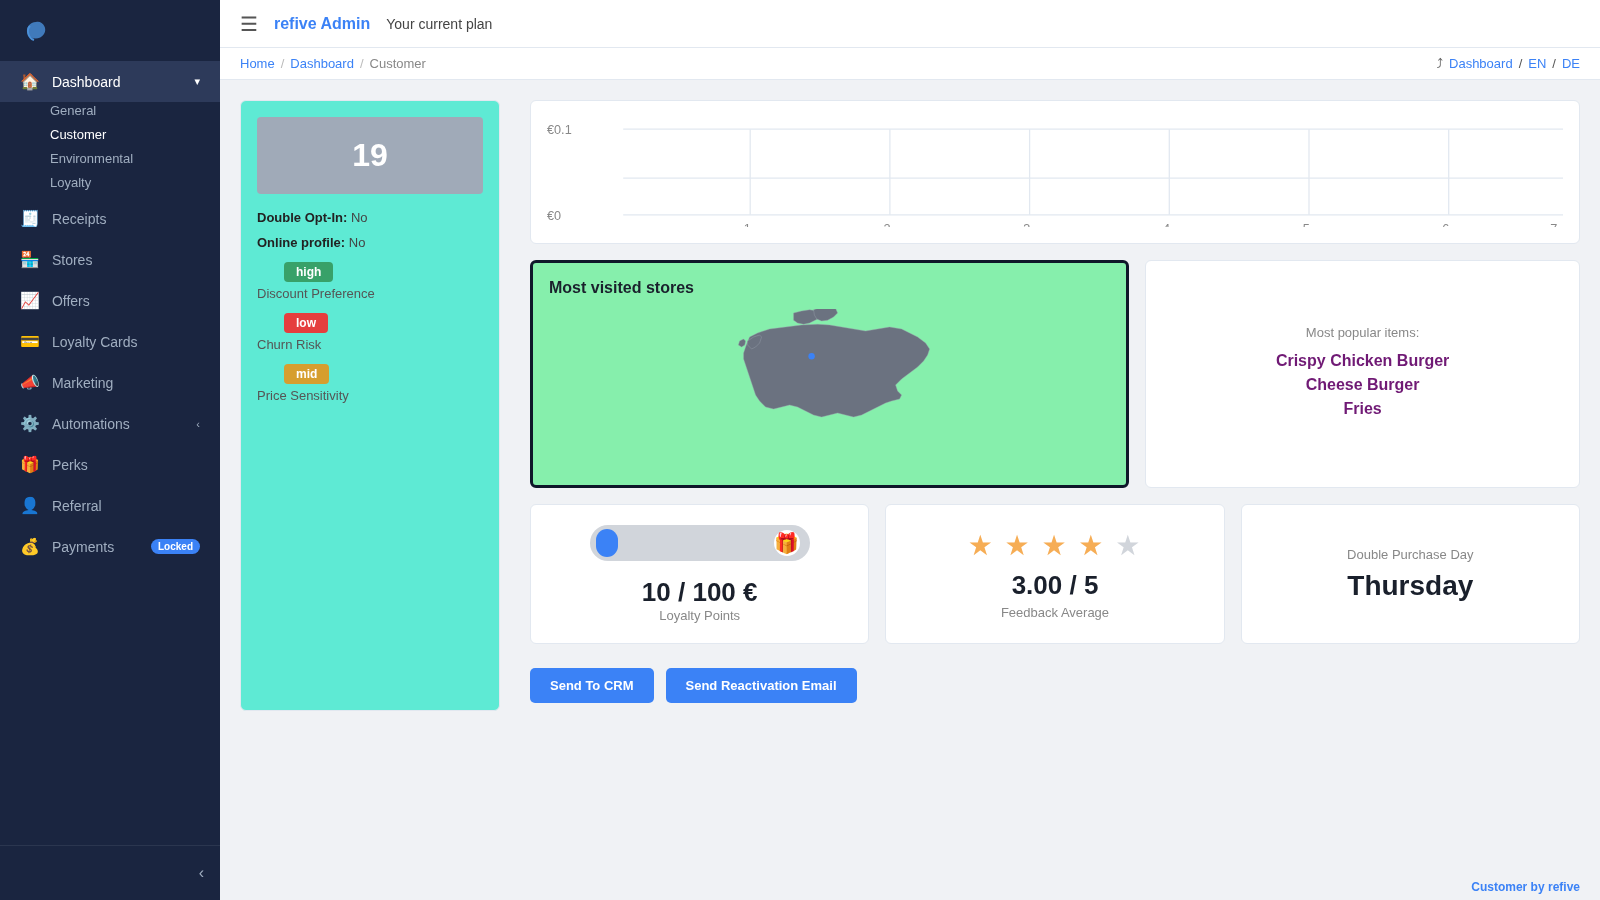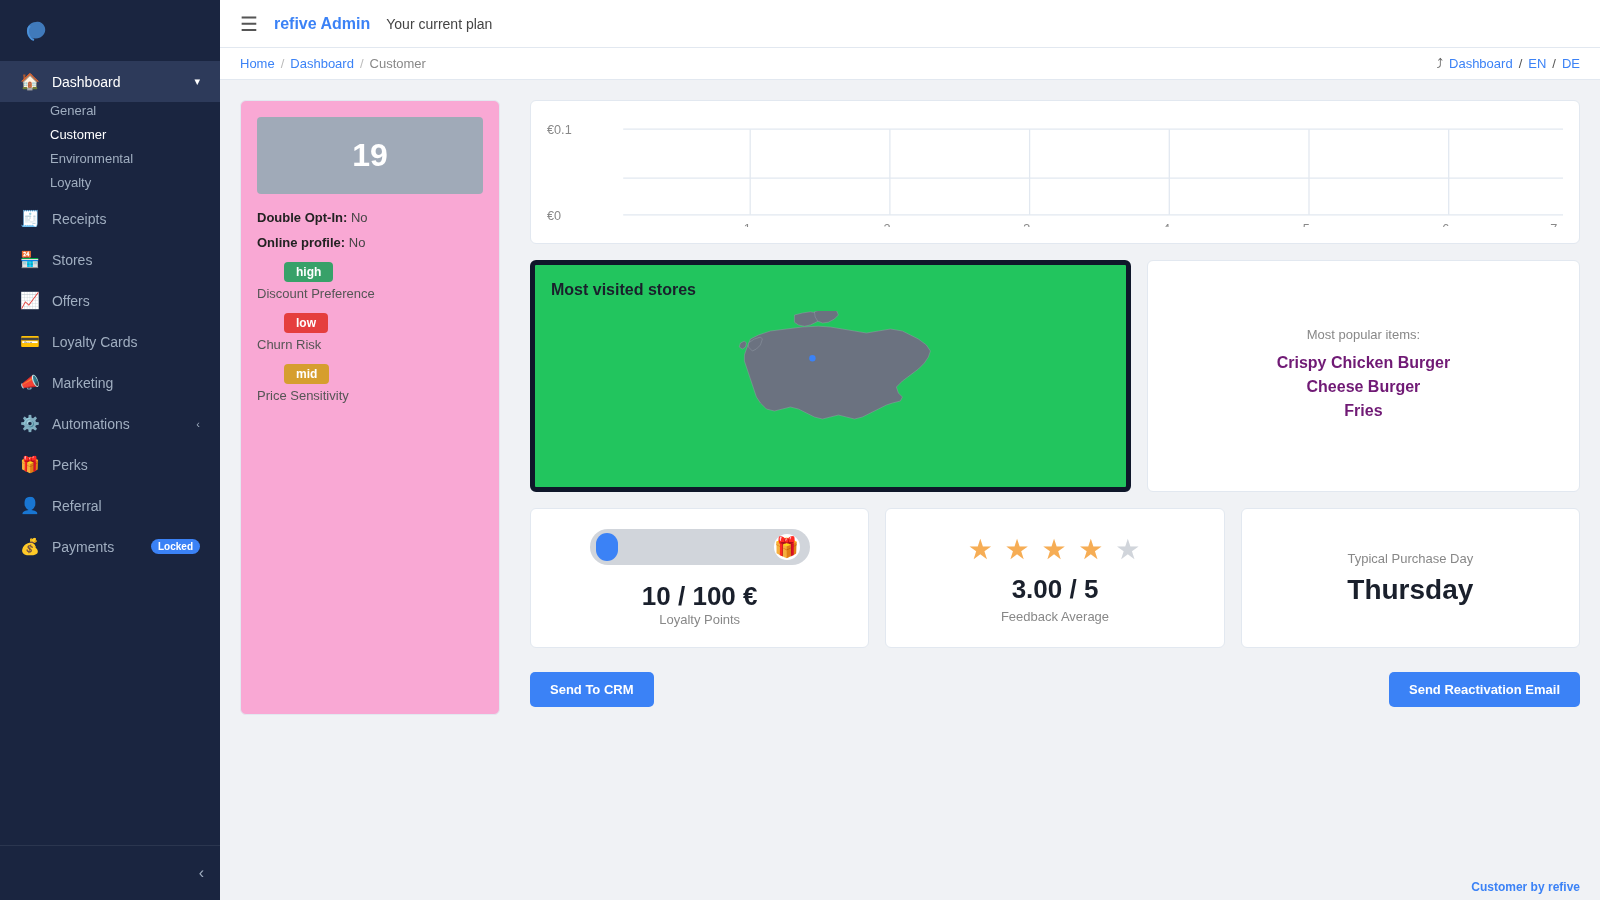--- a/index.html
+++ b/index.html
@@ -122,21 +122,21 @@
     }
 
     
     .content-layout {
       display: flex;
       gap: 16px;
     }
     .left-panel {
       width: 260px;
       min-width: 260px;
-      background: #f9a8d4;
+      background: #5eead4;
       border: 1px solid #e2e8f0;
       border-radius: 6px;
       padding: 16px;
     }
     .customer-number-box {
       background: #a0aab8;
       color: #fff;
       font-size: 32px;
       font-weight: 700;
       text-align: center;
@@ -200,22 +200,22 @@
 
     
     .cards-row {
       display: flex;
       gap: 16px;
     }
 
     
     .map-card {
       flex: 1.4;
-      background: #22c55e;
-      border: 5px solid #0f172a;
+      background: #86efac;
+      border: 3px solid #0f172a;
       border-radius: 6px;
       padding: 16px;
     }
     .map-card h3 { font-size: 16px; font-weight: 700; color: #1a202c; margin-bottom: 12px; }
     .map-container {
       width: 100%;
       height: 160px;
       position: relative;
       overflow: hidden;
     }
@@ -314,21 +314,21 @@
       flex-direction: column;
       align-items: center;
       justify-content: center;
     }
     .purchase-day-label { font-size: 13px; color: #888; margin-bottom: 8px; }
     .purchase-day-value { font-size: 28px; font-weight: 800; color: #1a202c; }
 
     
     .actions-row {
       display: flex;
-      justify-content: space-between;
+      justify-content: flex-start;
       gap: 12px;
       padding: 8px 0;
     }
     .btn-primary {
       background: #3b82f6;
       color: #fff;
       border: none;
       padding: 10px 20px;
       border-radius: 5px;
       font-size: 13px;
@@ -549,21 +549,21 @@
               <span>★</span>
               <span>★</span>
               <span>★</span>
               <span class="star-empty">★</span>
             </div>
             <div class="feedback-value">3.00 / 5</div>
             <div class="feedback-label">Feedback Average</div>
           </div>
 
           <div class="purchase-day-card">
-            <div class="purchase-day-label">Typical Purchase Day</div>
+            <div class="purchase-day-label">Double Purchase Day</div>
             <div class="purchase-day-value">Thursday</div>
           </div>
 
         </div>
 
         <div class="actions-row">
           <button class="btn-primary">Send To CRM</button>
           <button class="btn-primary">Send Reactivation Email</button>
         </div>
 

